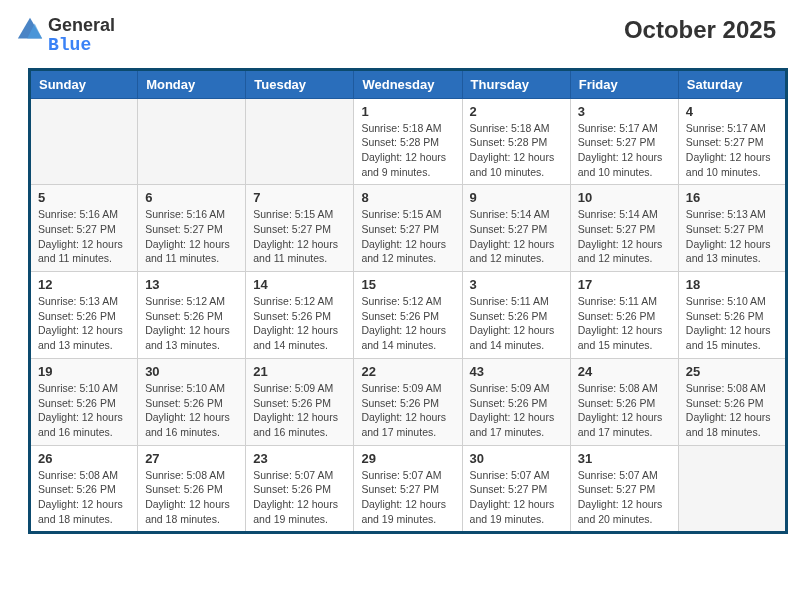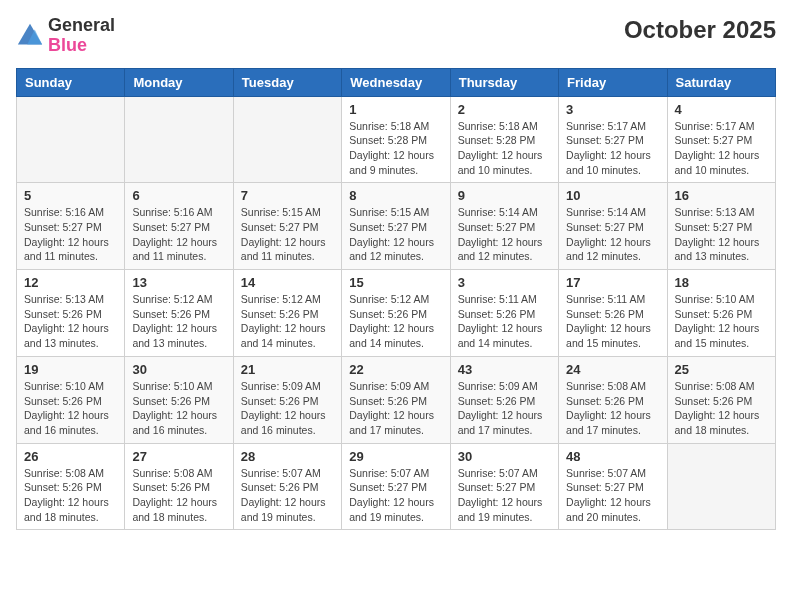--- a/index.html
+++ b/index.html
@@ -11,51 +11,52 @@
       padding: 16px;
     }
     .header {
       display: flex;
       justify-content: space-between;
       align-items: flex-start;
       margin-bottom: 12px;
     }
     .logo {
       display: flex;
-      align-items: center;
+      align-items: flex-start;
       gap: 4px;
     }
     .logo-text {
       font-size: 18px;
       font-weight: bold;
       line-height: 1.1;
     }
     .logo-general { color: #333; }
-    .logo-blue { color: #ec4899; }
+    .logo-blue { color: #3b82f6; font-family: Liberation Mono, monospace; }
     .logo-icon {
       width: 28px;
       height: 28px;
     }
     .title-block {
       text-align: right;
     }
     .title-block h1 {
       font-size: 24px;
       font-weight: bold;
       color: #333;
       text-align: right;
     }
     .title-block p {
       font-size: 14px;
       color: #555;
     }
     .calendar {
       width: 100%;
       border-collapse: collapse;
-      border: 1px solid #0c4a6e;
+      border: 3px solid #0c4a6e;
+      margin-left: 12px;
     }
     .calendar th {
       background-color: #2a6ebb;
       color: white;
       text-align: left;
       padding: 6px 8px;
       font-size: 13px;
       border: 1px solid #1e5a9e;
     }
     .calendar td {
@@ -287,39 +288,39 @@
 Sunset: 5:26 PM
 Daylight: 12 hours and 18 minutes.</div>
         </td>
         <td>
           <span class="day-num">27</span>
           <div class="day-info" style="white-space: pre-line;">Sunrise: 5:08 AM
 Sunset: 5:26 PM
 Daylight: 12 hours and 18 minutes.</div>
         </td>
         <td>
-          <span class="day-num">28</span>
+          <span class="day-num">23</span>
           <div class="day-info" style="white-space: pre-line;">Sunrise: 5:07 AM
 Sunset: 5:26 PM
 Daylight: 12 hours and 19 minutes.</div>
         </td>
         <td>
           <span class="day-num">29</span>
           <div class="day-info" style="white-space: pre-line;">Sunrise: 5:07 AM
 Sunset: 5:27 PM
 Daylight: 12 hours and 19 minutes.</div>
         </td>
         <td>
           <span class="day-num">30</span>
           <div class="day-info" style="white-space: pre-line;">Sunrise: 5:07 AM
 Sunset: 5:27 PM
 Daylight: 12 hours and 19 minutes.</div>
         </td>
         <td>
-          <span class="day-num">48</span>
+          <span class="day-num">31</span>
           <div class="day-info" style="white-space: pre-line;">Sunrise: 5:07 AM
 Sunset: 5:27 PM
 Daylight: 12 hours and 20 minutes.</div>
         </td>
         <td class="empty-cell"></td>
       </tr>
     </tbody>
 </table>
 
 </body></html>

